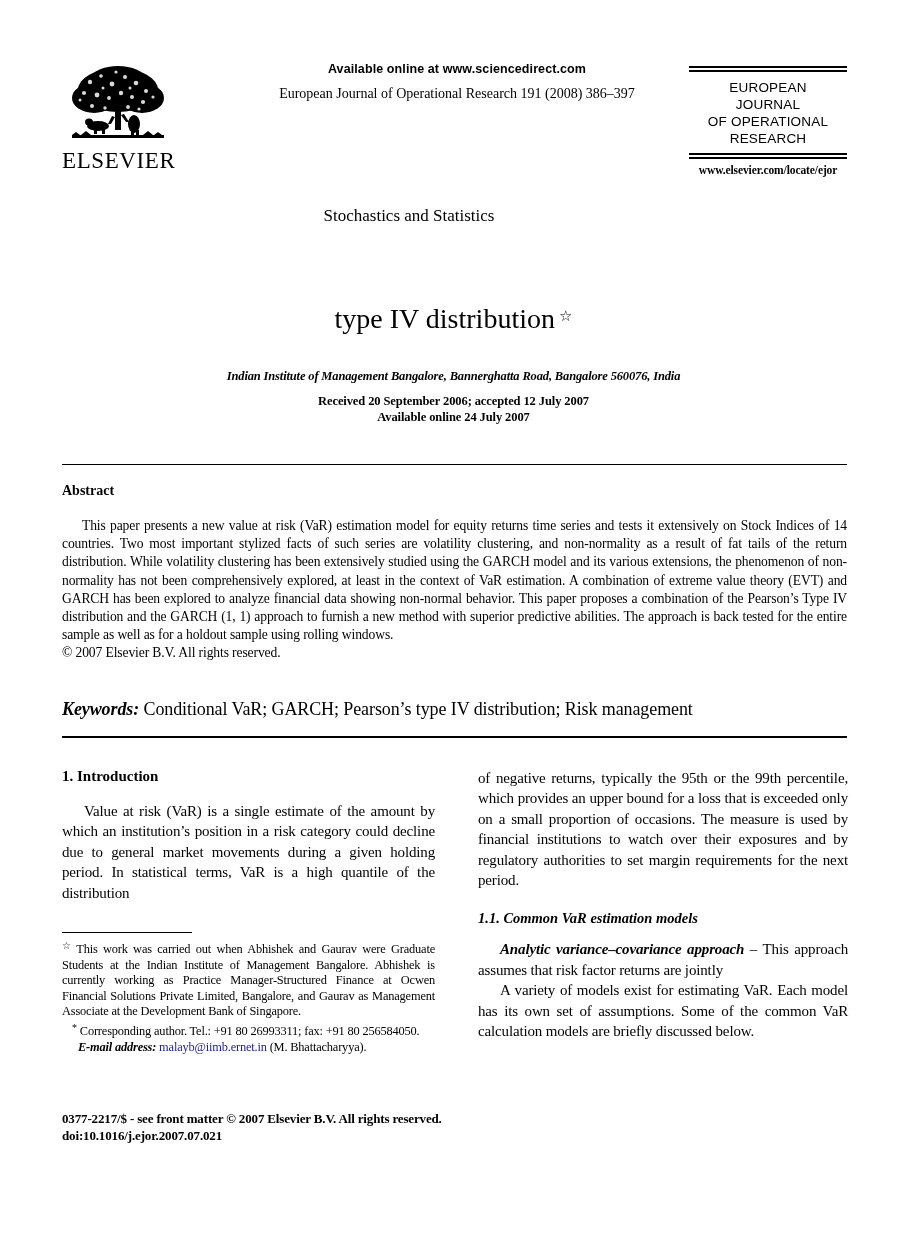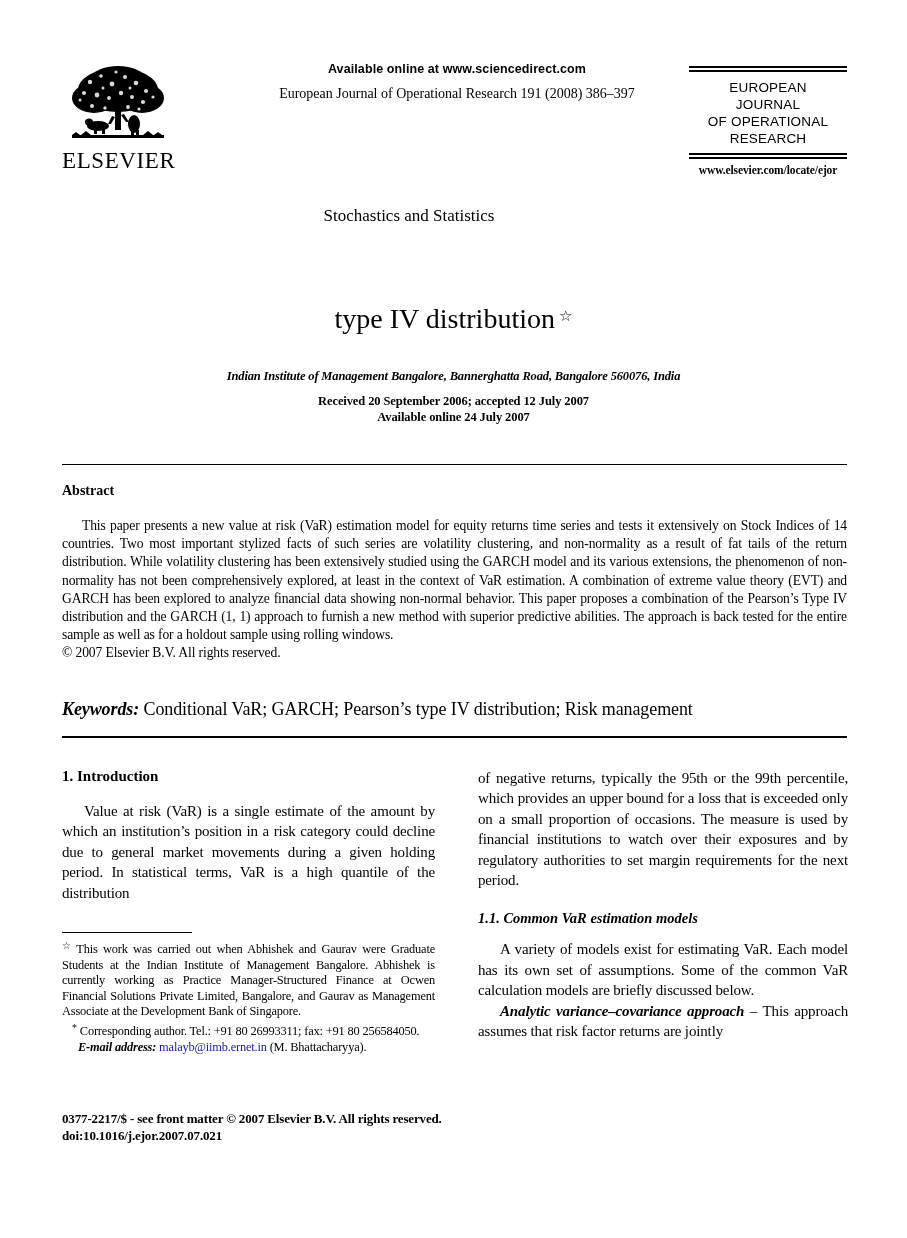--- a/index.html
+++ b/index.html
@@ -406,24 +406,24 @@
   <div class="hr-thick" style="top:736px;"></div>
 
   <div class="col-left">
     <h2 class="sec-head">1. Introduction</h2>
     <p class="body-par indent">Value at risk (VaR) is a single estimate of the amount by which an institution’s position in a risk category could decline due to general market movements during a given holding period. In statistical terms, VaR is a high quantile of the distribution</p>
   </div>
 
   <div class="col-right">
     <p class="body-par">of negative returns, typically the 95th or the 99th percentile, which provides an upper bound for a loss that is exceeded only on a small proportion of occasions. The measure is used by financial institutions to watch over their exposures and by regulatory authorities to set margin requirements for the next period.</p>
     <h3 class="subsec-head">1.1. Common VaR estimation models</h3>
-    <p class="body-par indent">A variety of models exist for estimating VaR. Each model has its own set of assumptions. Some of the common VaR calculation models are briefly discussed below.</p>
     <p class="body-par indent">
       <span class="run-in">Analytic variance–covariance approach</span><span> – This approach assumes that risk factor returns are jointly</span>
     </p>
+    <p class="body-par indent">A variety of models exist for estimating VaR. Each model has its own set of assumptions. Some of the common VaR calculation models are briefly discussed below.</p>
   </div>
 
   <div class="footnote-rule"></div>
   <div class="footnotes">
     <p>
       <span class="fn-sup">☆</span><span>This work was carried out when Abhishek and Gaurav were Graduate Students at the Indian Institute of Management Bangalore. Abhishek is currently working as Practice Manager-Structured Finance at Ocwen Financial Solutions Private Limited, Bangalore, and Gaurav as Management Associate at the Development Bank of Singapore.</span>
     </p>
     <p style="text-indent:10px;">
       <span class="fn-sup">*</span><span>Corresponding author. Tel.: +91 80 26993311; fax: +91 80 256584050.</span>
     </p>

